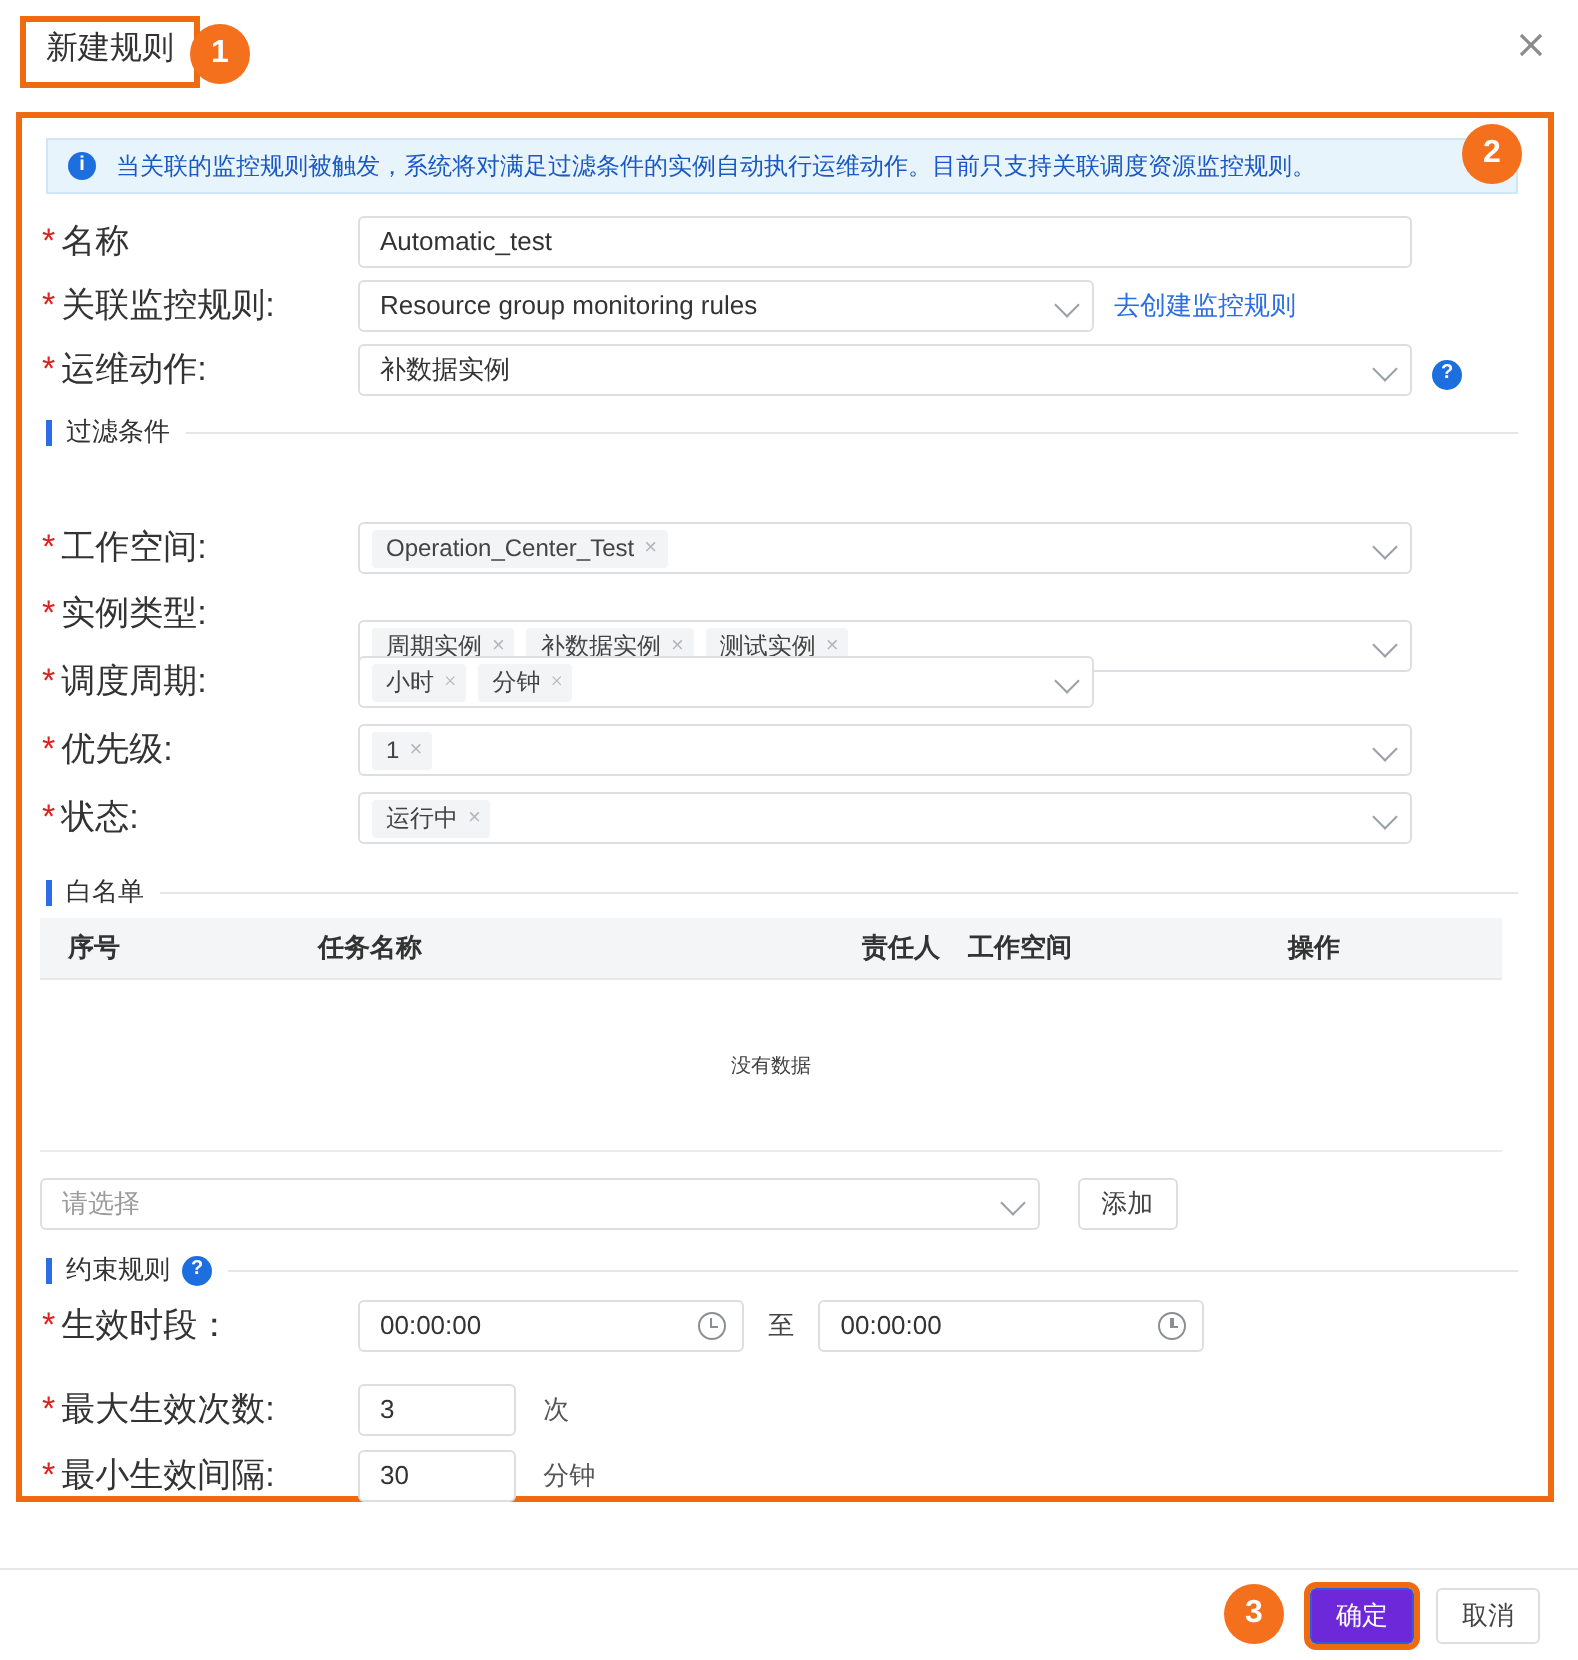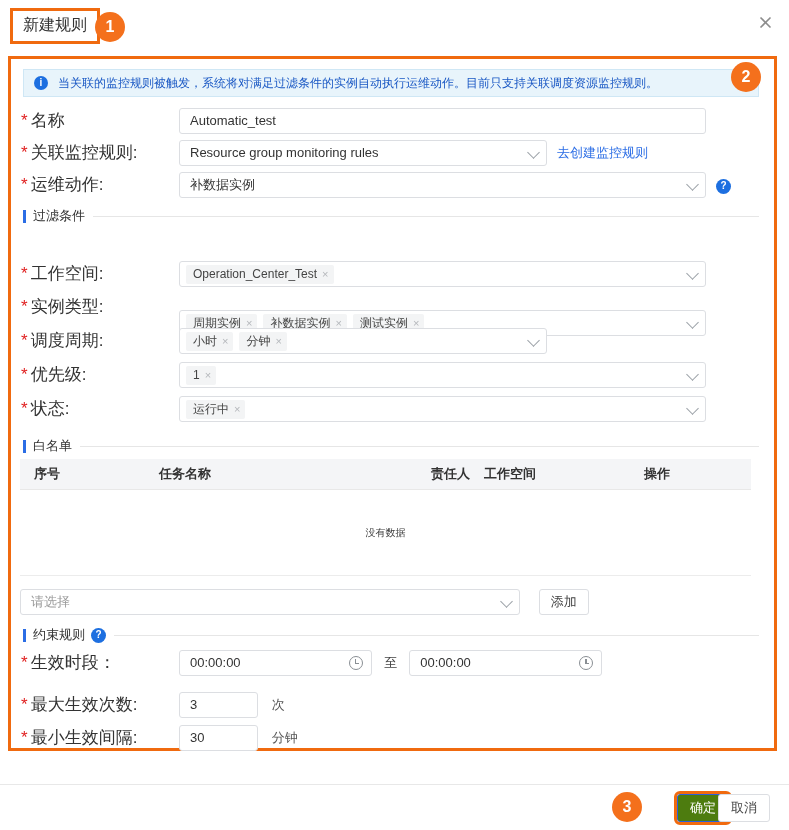--- a/index.html
+++ b/index.html
@@ -277,24 +277,24 @@
     height: 28px;
     box-sizing: border-box;
     font-size: 13px;
     border-radius: 3px;
     display: flex;
     align-items: center;
     justify-content: center;
     cursor: pointer;
   }
   .btn-primary {
-    background: #4d7c0f;
+    background: #6d28d9;
     color: #ffffff;
     border: 1px solid #2b5fdb;
-    left: 677px; top: 794px;
+    left: 655px; top: 794px;
     width: 52px;
     outline: 3px solid #f06a0f;
   }
   .btn-default {
     background: #ffffff;
     color: #444;
     border: 1px solid #dcdee2;
     left: 718px; top: 794px;
     width: 52px;
   }
@@ -431,21 +431,21 @@
             </span></span>
         <span class="caret"></span>
       </div>
     </div>
   </div>
 
   <div class="row" style="top:269px;">
     <div class="lbl">
       <span class="req">*</span><span>调度周期:</span>
     </div>
-    <div class="ctrl" style="width:357px;">
+    <div class="ctrl" style="width:357px;font-family:Liberation Serif, serif;">
       <div class="sel" style="width:368px;padding-left:6px;">
         <span><span class="tag">
               <span>小时</span>
               <span class="x">×</span>
             </span><span class="tag">
               <span>分钟</span>
               <span class="x">×</span>
             </span></span>
         <span class="caret"></span>
       </div>

